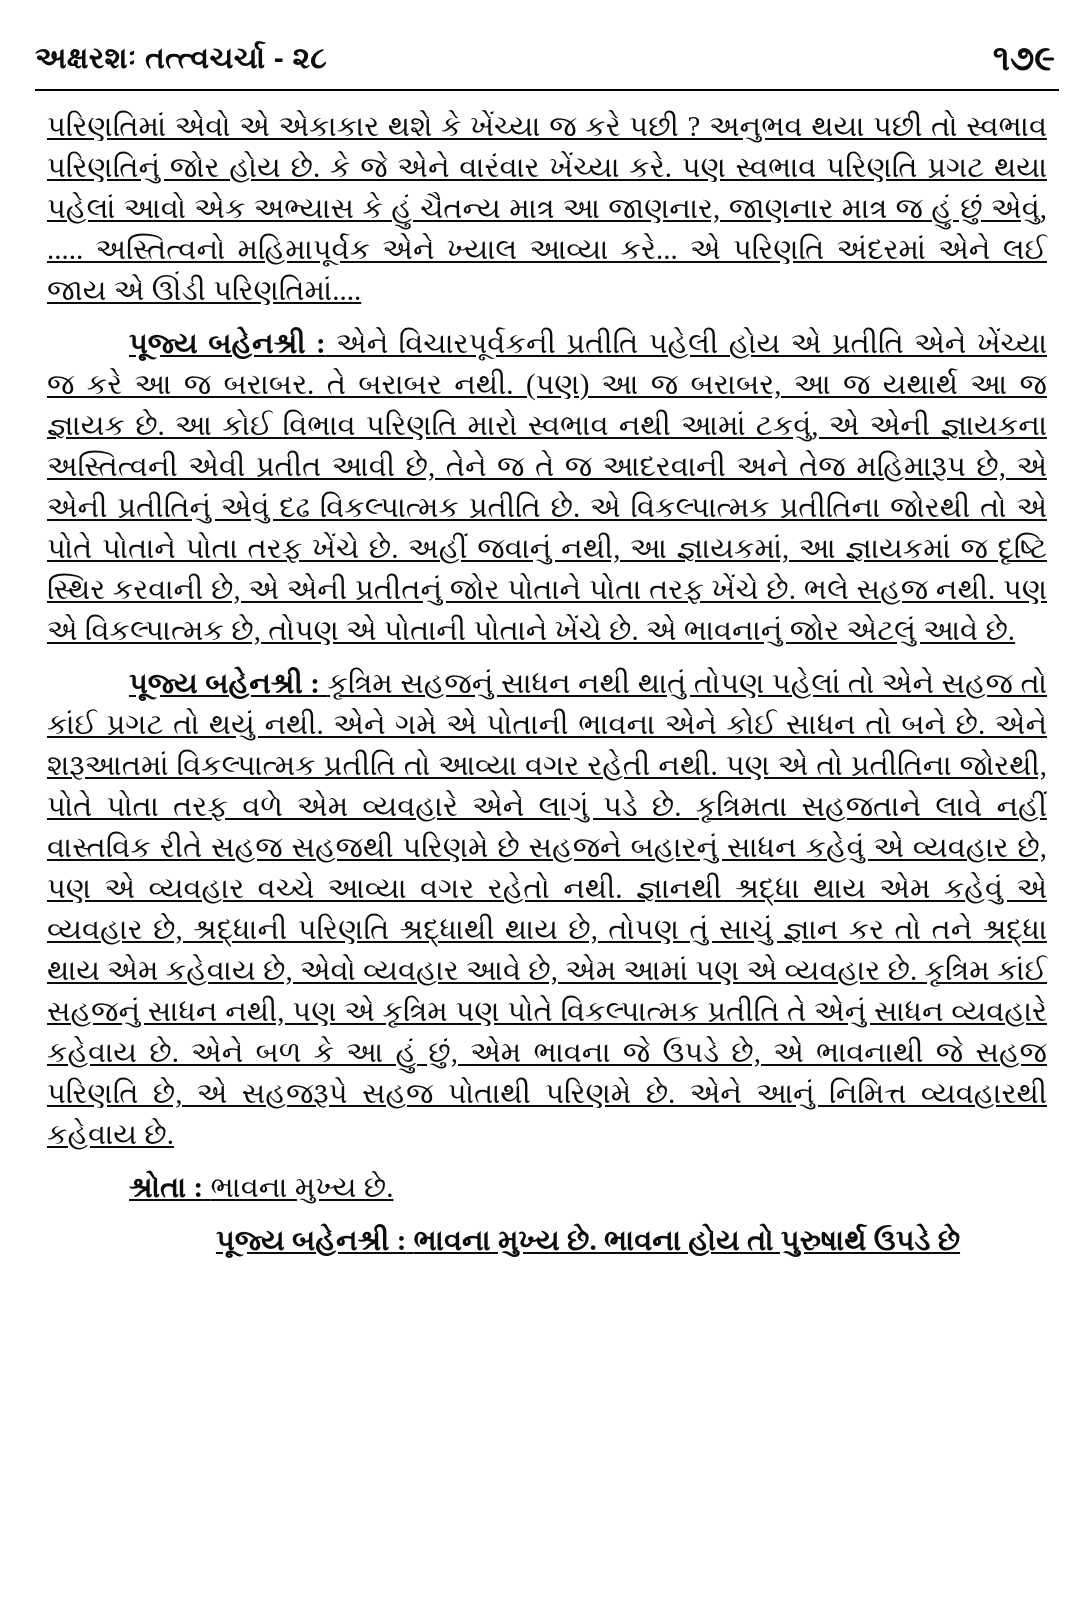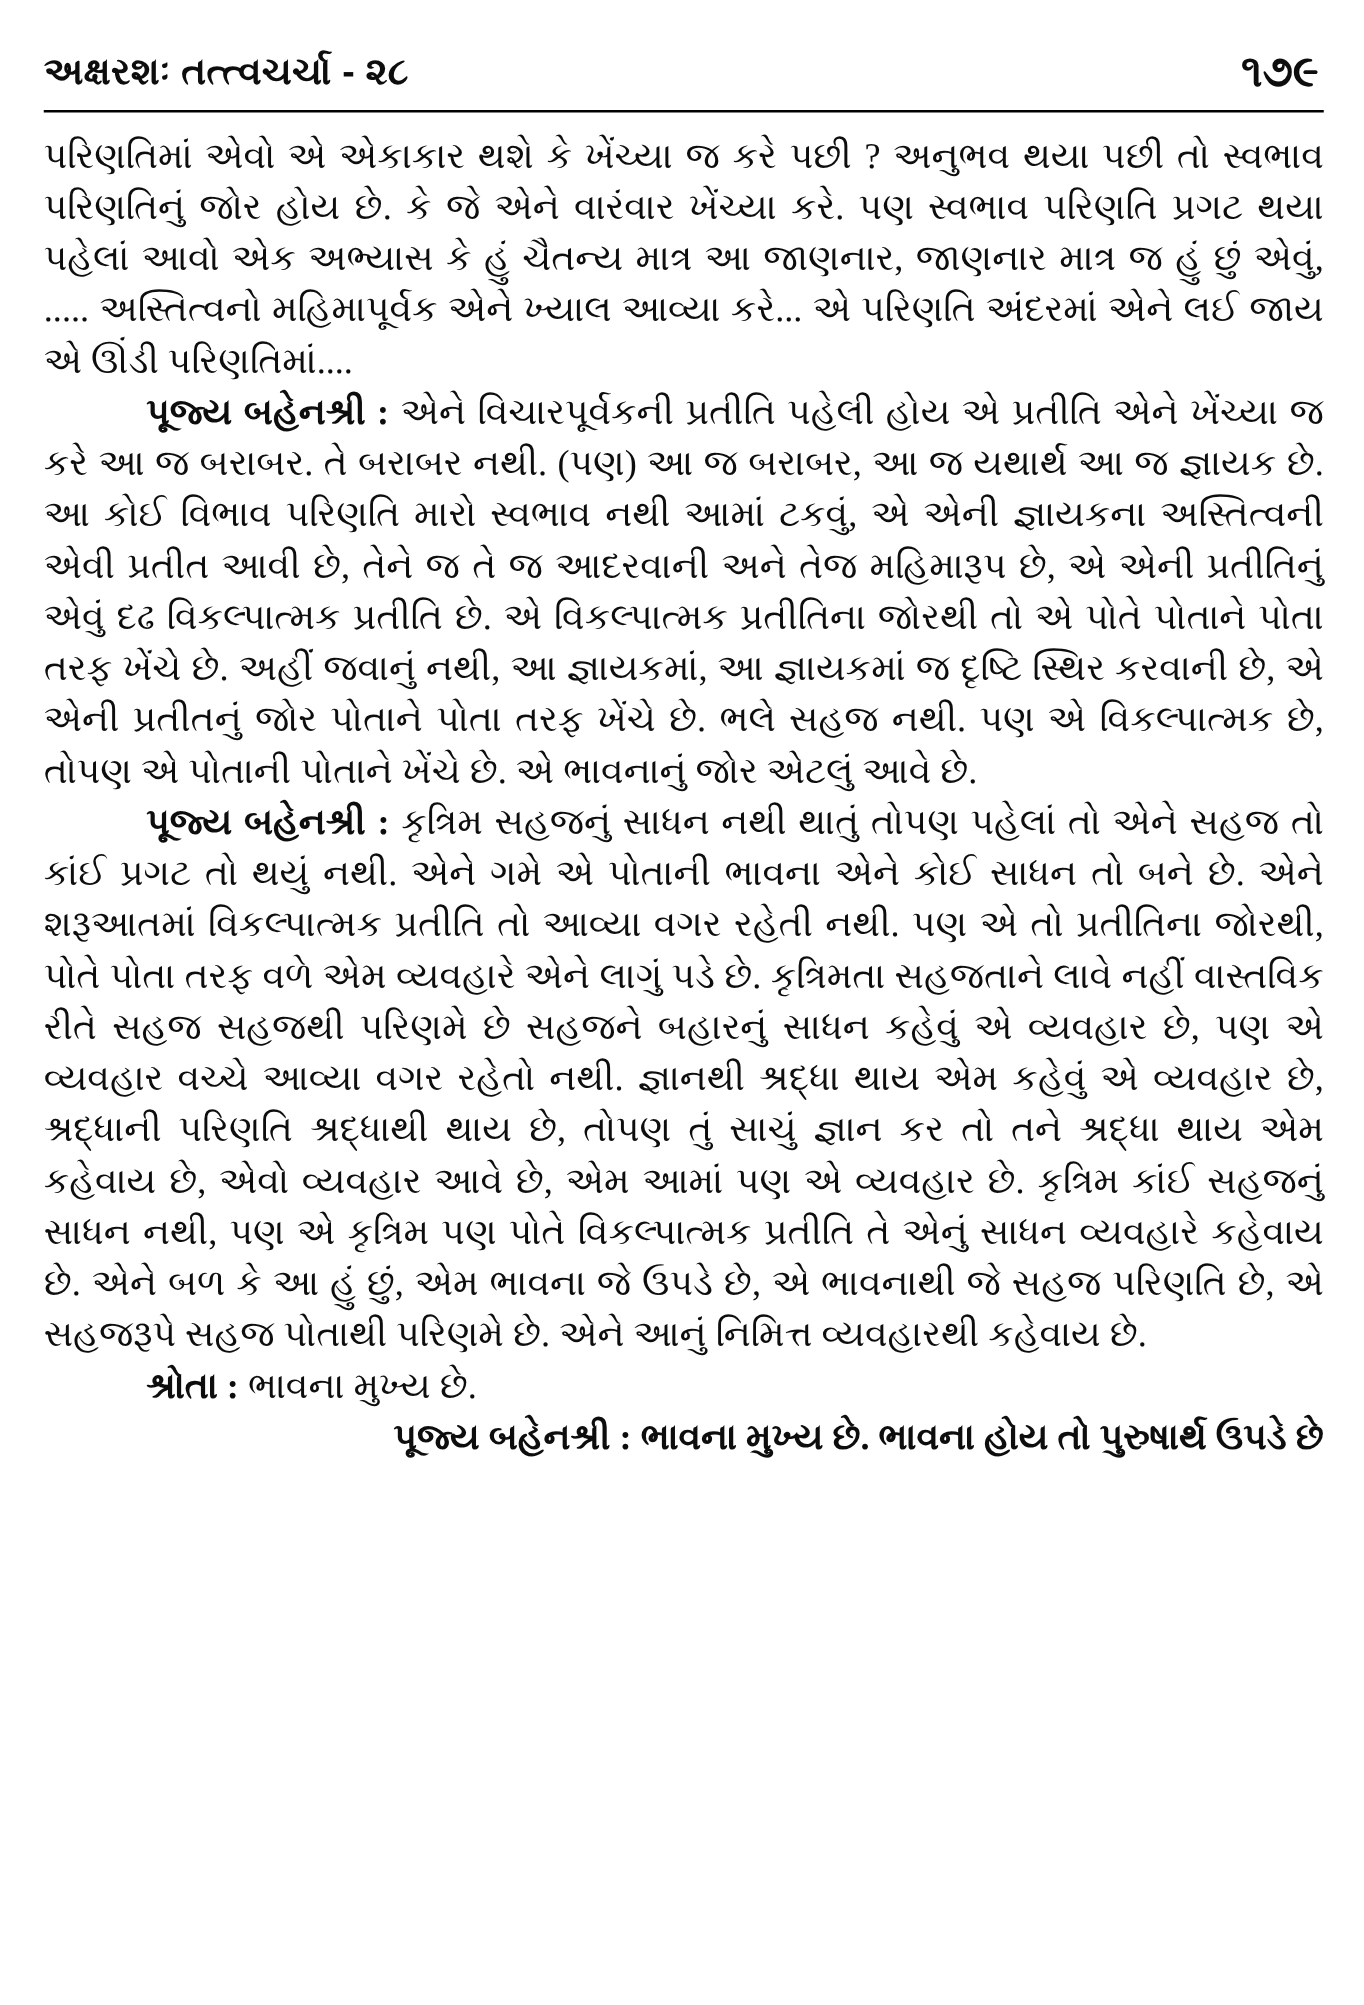--- a/index.html
+++ b/index.html
@@ -42,32 +42,33 @@
     border-top: 2.5px solid #000000;
     margin: 10px 0 0 0;
   }
   .body-text {
     margin-top: 15px;
     font-size: 29px;
     line-height: 41px;
     text-align: justify;
   }
   .para {
-    margin: 0;
+    margin: 12px;
     text-indent: 82px;
+    text-decoration: underline;
   }
   .para.no-indent {
     text-indent: 0;
   }
   .speaker {
     font-weight: bold;
   }
   .para.all-bold {
     font-weight: bold;
-    text-align: right;
+    text-align: center;
   }
 </style>
 </head>
 <body>
 
 <div class="page">
 
   <div class="page-header">
     <span class="title">અક્ષરશઃ તત્ત્વચર્ચા - ૨૮</span>
     <span class="page-number">૧૭૯</span>

